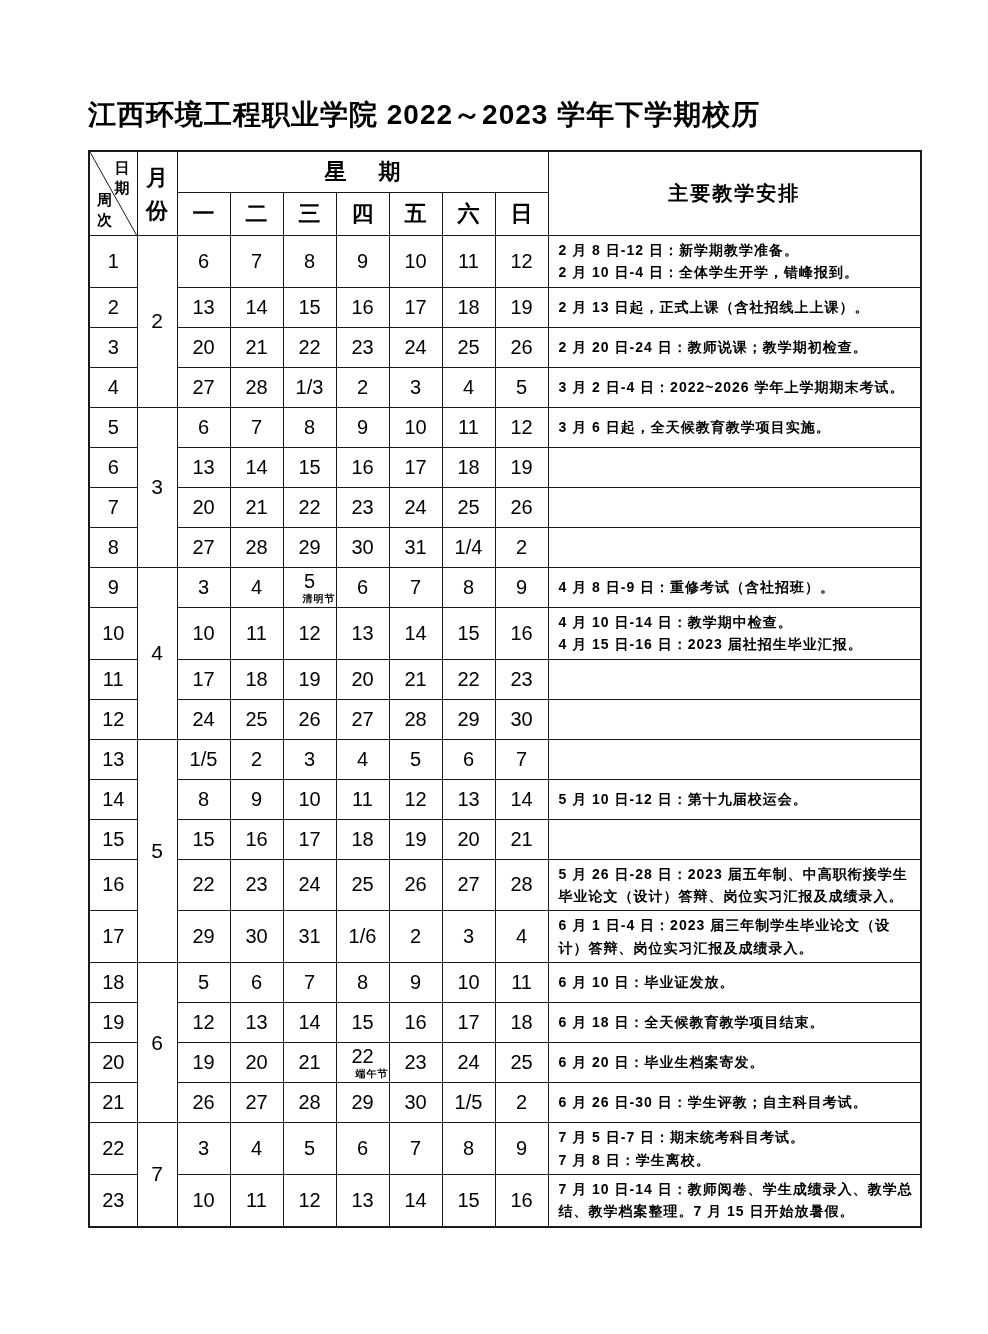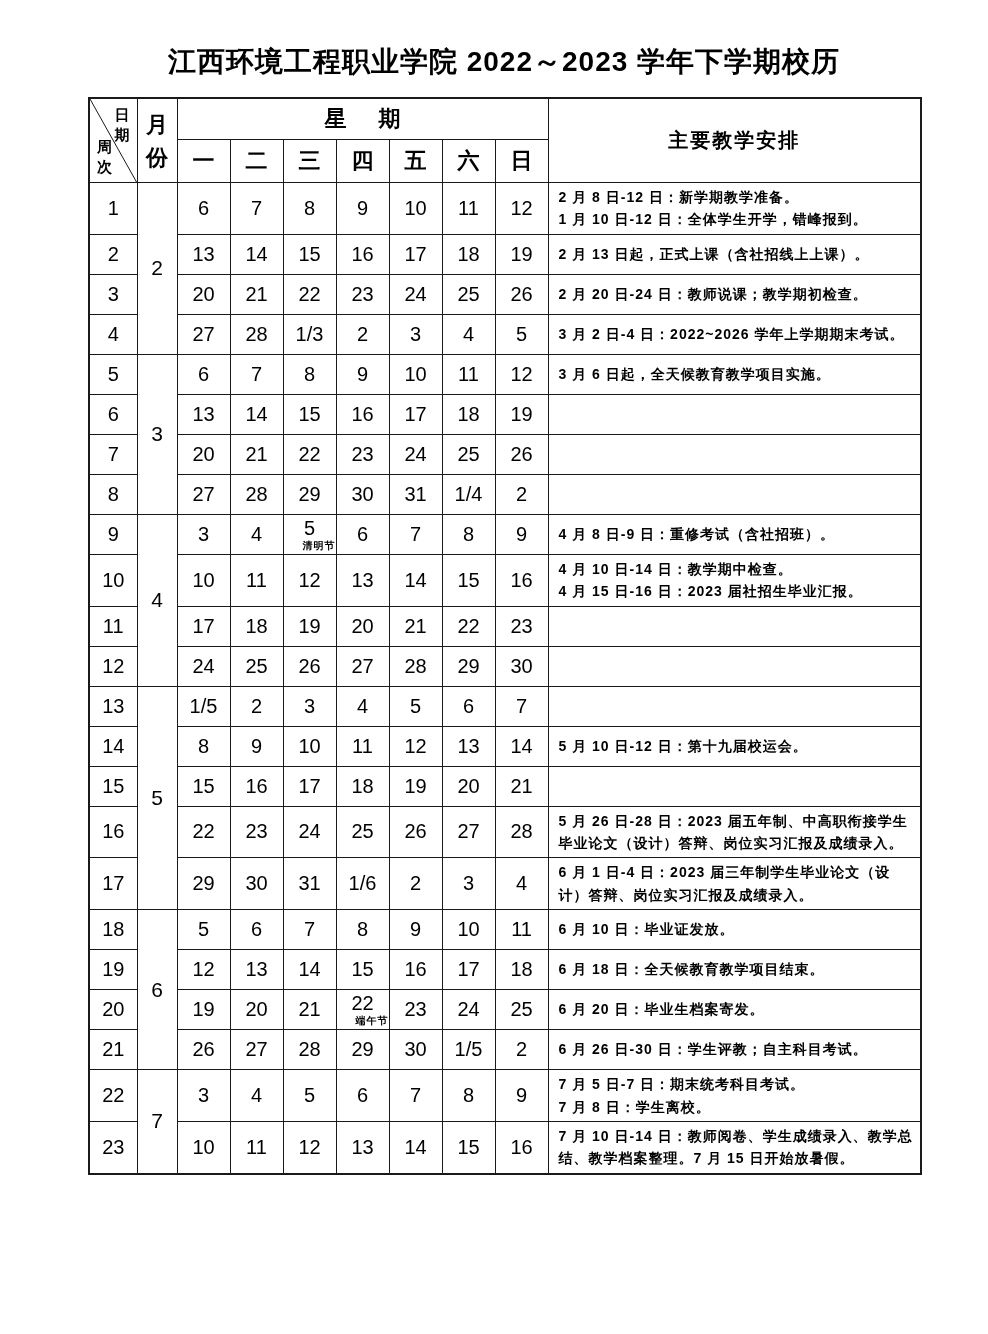--- a/index.html
+++ b/index.html
@@ -2,21 +2,21 @@
 <html><head>
 <meta charset="utf-8">
 <style>
   html,body{margin:0;padding:0;}
   body{
     width:988px;height:1334px;background:#ffffff;color:#000;
     font-family:"Liberation Sans","DejaVu Sans",sans-serif;
     position:relative;overflow:hidden;
   }
   .page-title{
-    margin:42px 0 0 88px;width:832px;text-align:center;
+    margin:95px 0 0 88px;width:832px;text-align:left;
     font-size:28px;font-weight:bold;letter-spacing:1px;line-height:40px;
   }
   table.calendar{
     border-collapse:collapse;table-layout:fixed;
     margin:15px 0 0 88px;width:832px;
     border:2px solid #1a1a1a;
   }
   .calendar th,.calendar td{
     border:1px solid #1a1a1a;padding:0;text-align:center;vertical-align:middle;
     font-weight:normal;
@@ -98,21 +98,21 @@
         <td class="month-cell" rowspan="4">2</td>
         <td class="day-cell">6</td>
         <td class="day-cell">7</td>
         <td class="day-cell">8</td>
         <td class="day-cell">9</td>
         <td class="day-cell">10</td>
         <td class="day-cell">11</td>
         <td class="day-cell">12</td>
         <td class="remark-cell">
           <div class="remark-line">2 月 8 日-12 日：新学期教学准备。</div>
-          <div class="remark-line">1 月 10 日-12 日：全体学生开学，错峰报到。</div>
+          <div class="remark-line">2 月 10 日-4 日：全体学生开学，错峰报到。</div>
         </td>
       </tr>
       <tr class="week-row">
         <td class="week-cell">2</td>
         <td class="day-cell">13</td>
         <td class="day-cell">14</td>
         <td class="day-cell">15</td>
         <td class="day-cell">16</td>
         <td class="day-cell">17</td>
         <td class="day-cell">18</td>

